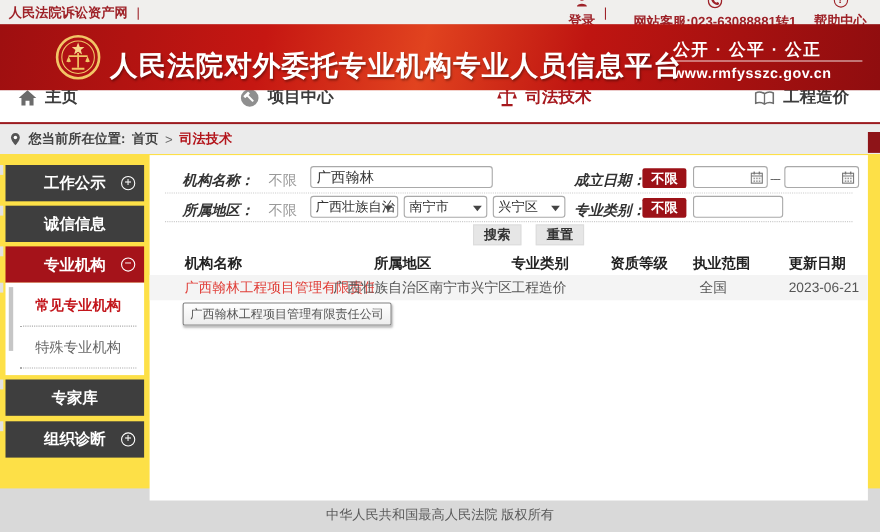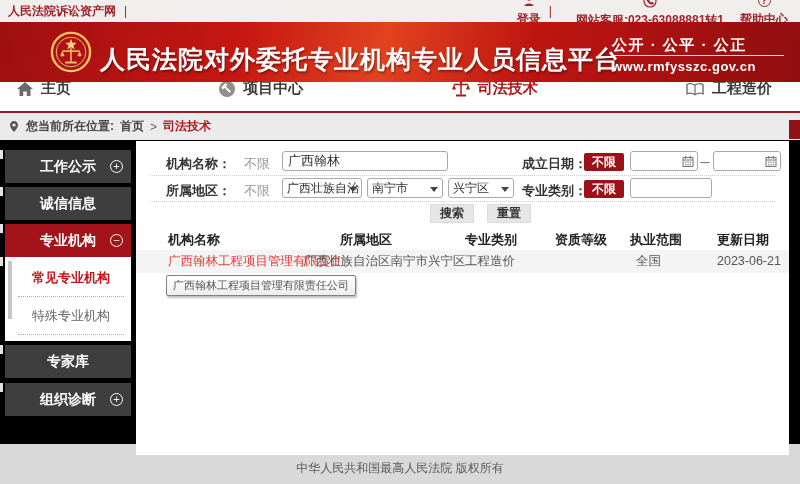--- a/index.html
+++ b/index.html
@@ -38,21 +38,21 @@
   
   .breadcrumb { height:27px; background:#ebebeb; display:flex; align-items:center;
                 padding-left:8px; font-size:12px; font-weight:bold; color:#444; position:relative; }
   .breadcrumb .crumb { margin-left:6px; cursor:pointer; }
   .breadcrumb .sep { margin-left:6px; font-weight:normal; color:#666; }
   .crumb-current { color:#b3161c; }
   .floating-widget { position:absolute; right:0; top:7px; width:11px; height:19px;
                      background:#8e1418; cursor:pointer; }
 
   
-  .content { position:relative; height:304px; background:#000000; }
+  .content { position:relative; height:304px; background:#fde047; }
 
   
   .side-item { position:absolute; left:5px; width:126px; height:33px; background:#3e3e3e;
                color:#fff; font-size:14px; font-weight:bold; display:flex; align-items:center;
                justify-content:center; cursor:pointer; }
   .side-item::before { content:""; position:absolute; left:-5px; top:0; width:3px; height:9px;
                        background:#e2e2e2; }
   .side-item.red { background:#a5131a; }
   .toggle { position:absolute; right:8px; width:13px; height:13px; border:1px solid #fff;
             border-radius:50%; font-size:11px; line-height:11px; text-align:center;
@@ -62,21 +62,21 @@
   .submenu::before { content:""; position:absolute; left:-5px; top:0; width:3px; height:9px;
                      background:#e2e2e2; }
   .submenu-bar { position:absolute; left:3px; top:4px; width:4px; height:58px; background:#c6c6c6; }
   .submenu-item { height:38px; margin:0 7px 0 13px; display:flex; align-items:center;
                   justify-content:center; font-size:13px; color:#666;
                   border-bottom:1px dotted #aaa; cursor:pointer; }
   .submenu-item.active { color:#c3161c; font-weight:bold; }
 
   
   .panel { position:absolute; left:136px; top:1px; width:653px; height:314px; background:#fff; }
-  .lbl { position:absolute; font-size:13px; font-weight:bold; color:#333; white-space:nowrap; }
+  .lbl { position:absolute; font-size:13px; font-weight:bold; color:#333; white-space:nowrap;font-style:italic; }
   .unltd-txt { position:absolute; font-size:13px; color:#999; }
   .unltd-btn { position:absolute; width:40px; height:18px; background:#9c1117; color:#fff;
                font-size:12px; font-weight:bold; text-align:center; line-height:18px;
                border-radius:2px; cursor:pointer; }
   .txt-input { position:absolute; height:20px; border:1px solid #a9a9a9; border-radius:3px;
                font-size:13px; padding:0 5px; color:#333; font-family:inherit; background:#fff; }
   .date-input { position:absolute; height:20px; width:68px; border:1px solid #a9a9a9;
                 border-radius:3px; background:#fff; cursor:pointer; }
   .date-input svg { position:absolute; right:3px; top:3px; }
   .date-sep { position:absolute; font-size:12px; color:#666; letter-spacing:-1px; }

